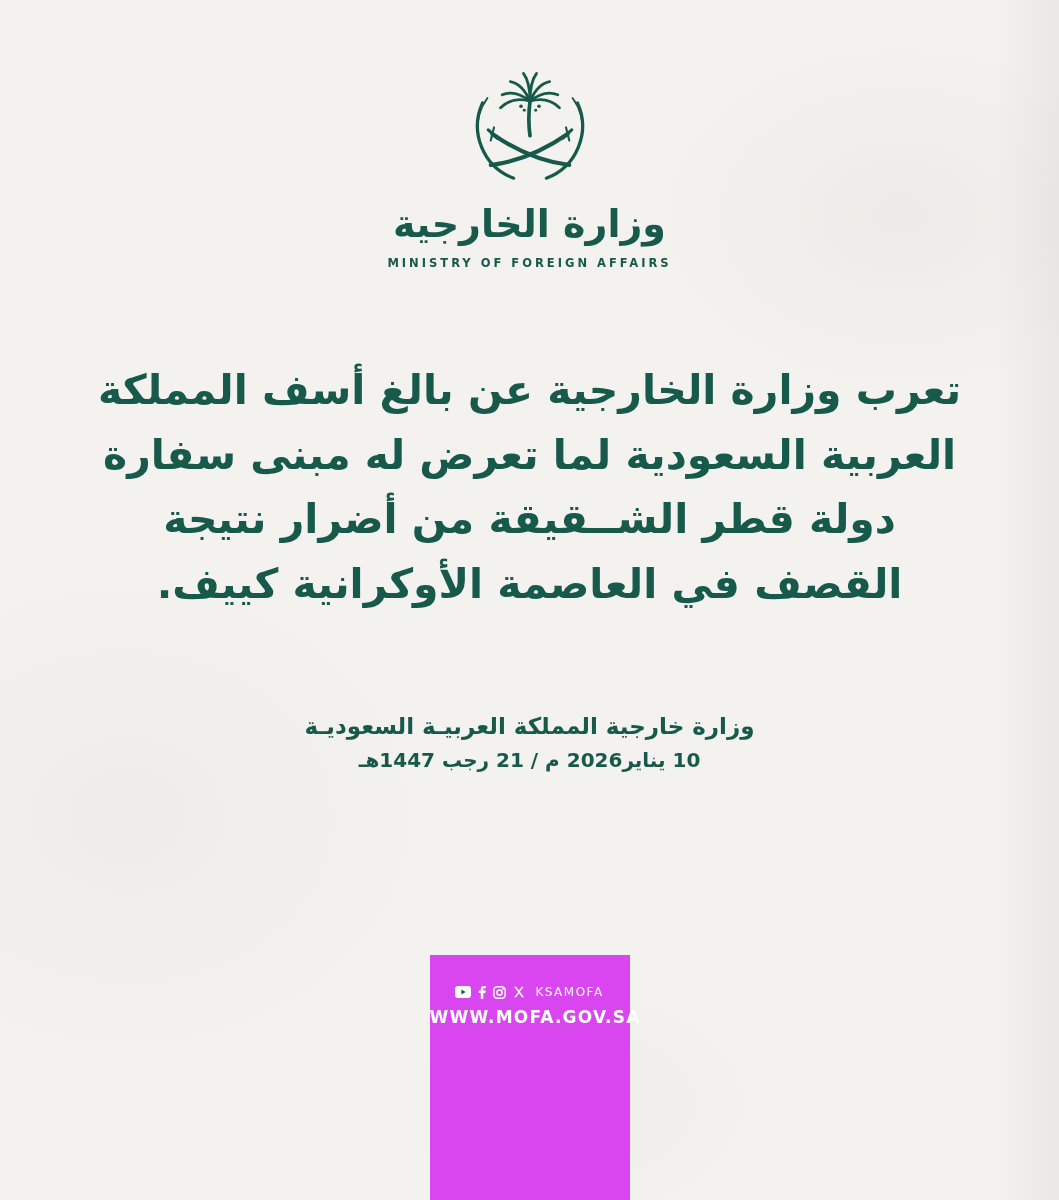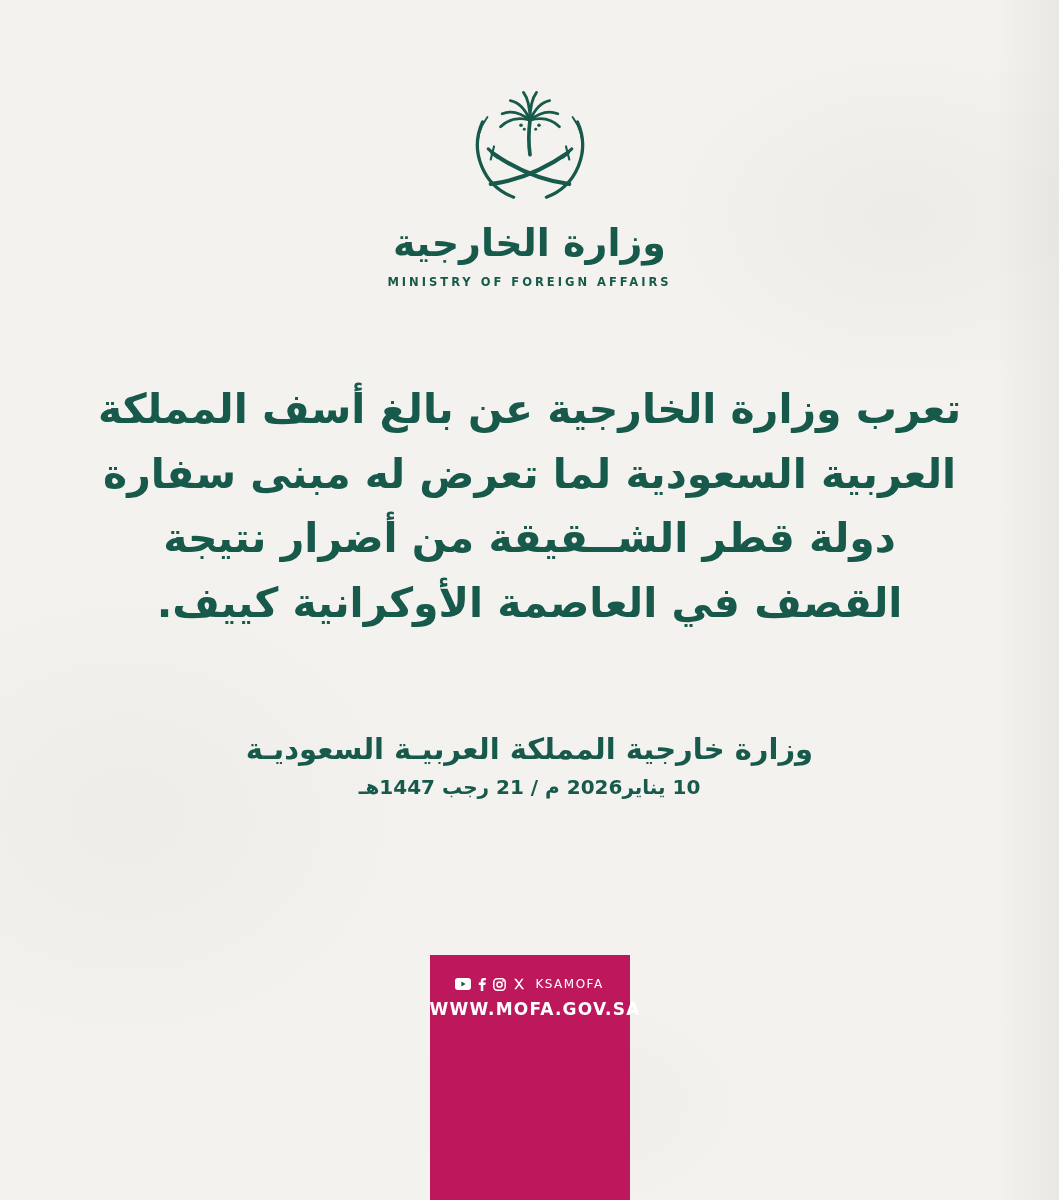--- a/index.html
+++ b/index.html
@@ -24,21 +24,21 @@
       radial-gradient(ellipse 420px 300px at 85% 18%, rgba(120,120,110,0.05), transparent 60%),
       radial-gradient(ellipse 520px 420px at 12% 68%, rgba(120,120,110,0.045), transparent 60%),
       radial-gradient(ellipse 300px 200px at 55% 92%, rgba(120,120,110,0.04), transparent 60%),
       linear-gradient(to right, transparent 94%, rgba(100,100,95,0.07));
     pointer-events: none;
   }
 
   
   .logo-block {
     position: relative;
-    padding-top: 69px;
+    padding-top: 50px;
     text-align: center;
   }
   .emblem-svg { display: block; margin: 0 auto; }
   .calligraphy {
     margin-top: 4px;
     font-size: 38px;
     font-weight: 700;
     color: #17594a;
     line-height: 1.1;
   }
@@ -65,42 +65,42 @@
     line-height: 1.58;
     color: #17594a;
   }
   .signature {
     margin-top: 96px;
     text-align: center;
     direction: rtl;
     color: #17594a;
   }
   .signature .sig-line1 {
-    font-size: 29px;
+    font-size: 23px;
     font-weight: 700;
     letter-spacing: 0.5px;
     margin-top: 41px;
   }
   .signature .sig-line2 {
     margin-top: 9px;
     font-size: 20px;
     font-weight: 700;
   }
 
   
   .footer-band {
     position: absolute;
     bottom: 0;
     left: 50%;
     transform: translateX(-50%);
     width: 200px;
     height: 245px;
-    background: #be185d;
+    background: #d946ef;
     box-sizing: border-box;
-    padding-top: 22px;
+    padding-top: 30px;
     text-align: center;
   }
   .social-row {
     display: flex;
     justify-content: center;
     align-items: center;
     gap: 7px;
   }
   .social-row svg { display: block; }
   .social-handle {

